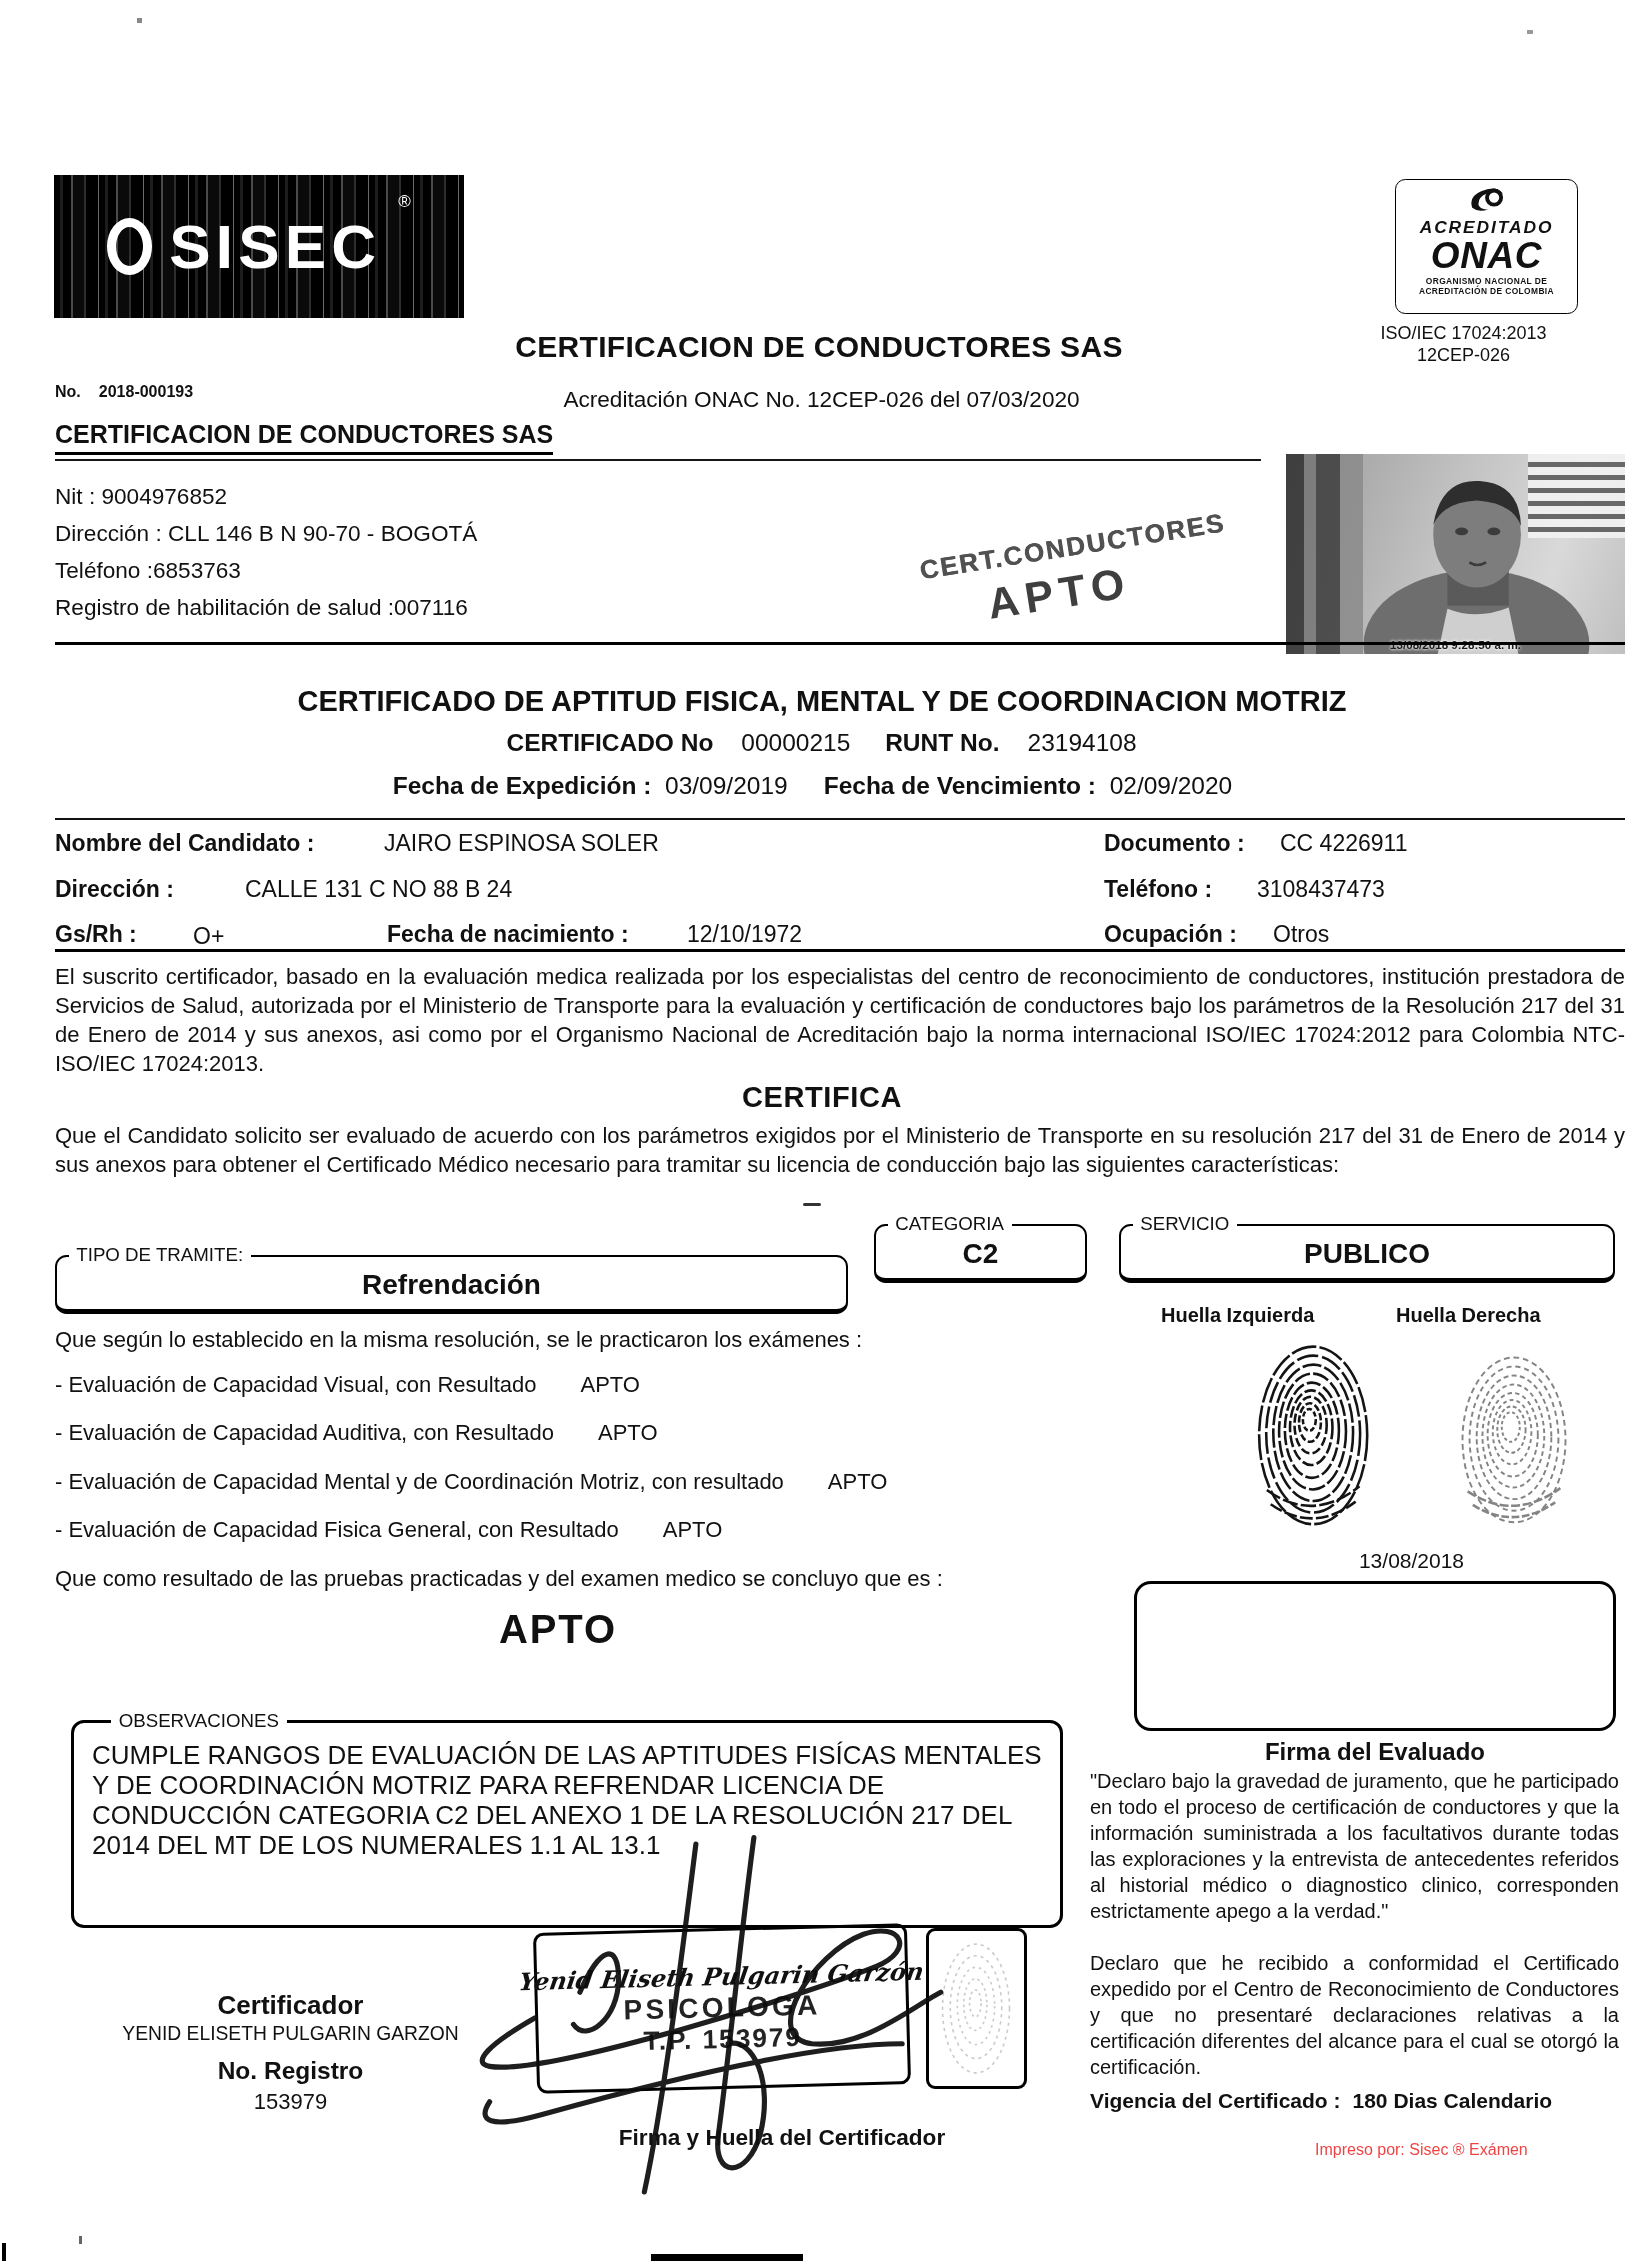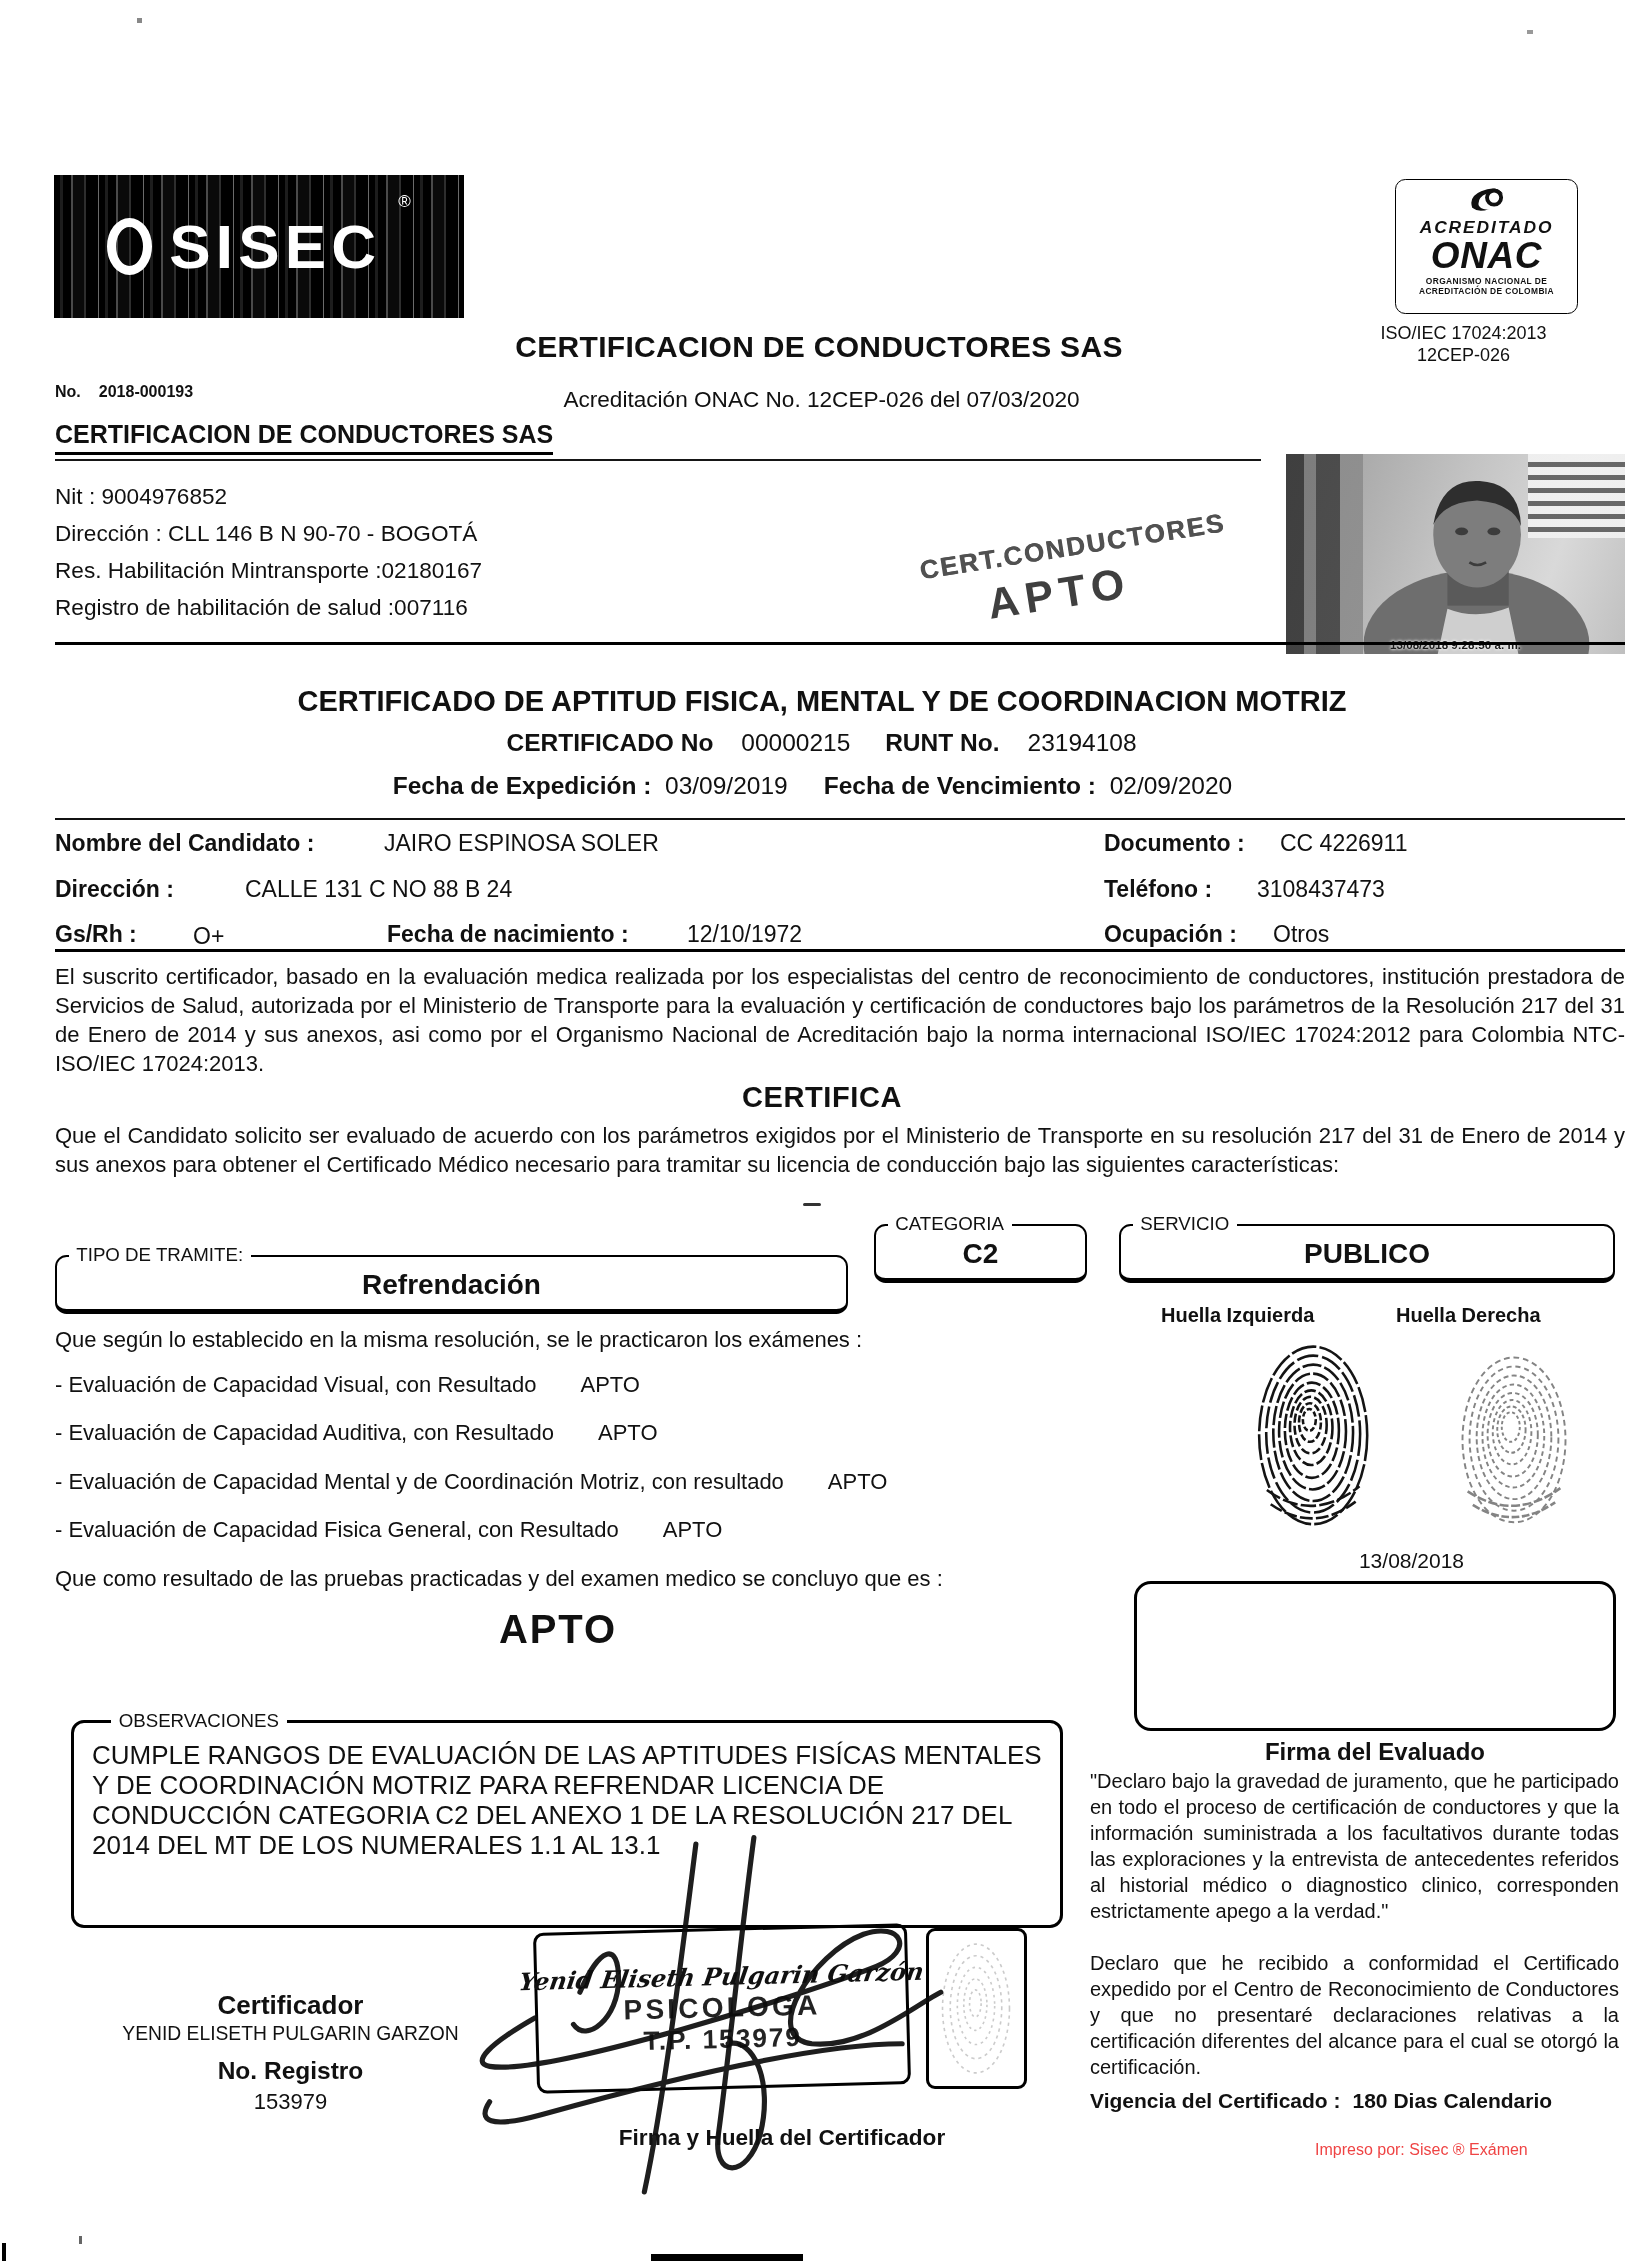--- a/index.html
+++ b/index.html
@@ -168,21 +168,21 @@
   <div class="abs doc-no">
     <span>No.</span><span>2018-000193</span>
   </div>
   <div class="abs accreditation-line">Acreditación ONAC No.  12CEP-026 del 07/03/2020</div>
   <div class="abs company-heading">CERTIFICACION DE CONDUCTORES SAS</div>
   <div class="abs rule-top"></div>
 
   <div class="abs company-info">
     <div>Nit : 9004976852</div>
     <div>Dirección : CLL 146 B N 90-70 - BOGOTÁ</div>
-    <div>Res. Habilitación Mintransporte :02180167</div>
+    <div>Teléfono :6853763</div>
     <div>Registro de habilitación de salud :007116</div>
   </div>
 
   <div class="abs conductor-stamp">
     <div class="stamp-l1">CERT.CONDUCTORES</div>
     <div class="stamp-l2">APTO</div>
   </div>
 
   <div class="abs photo">
     <div class="photo-doorstrip"></div>

